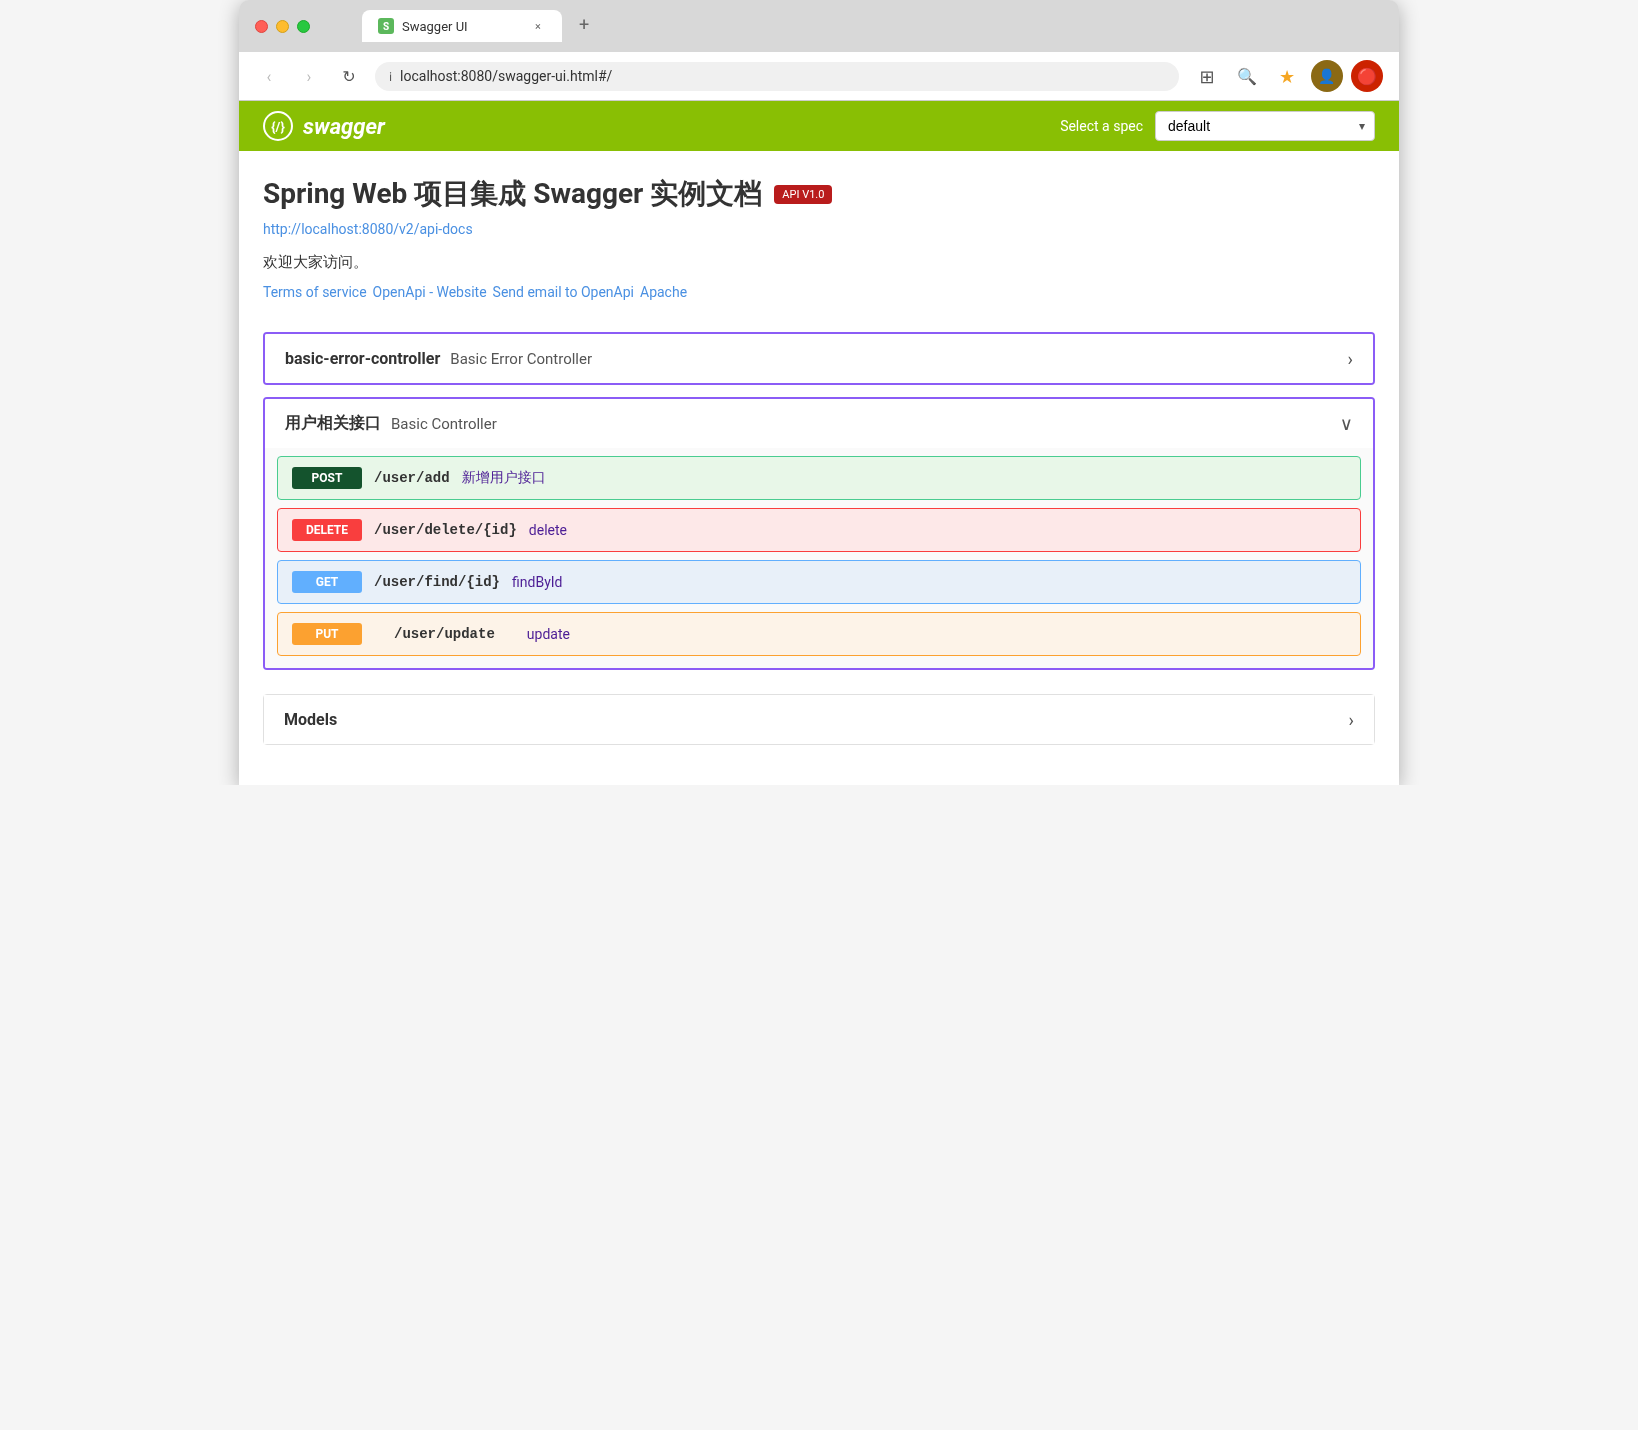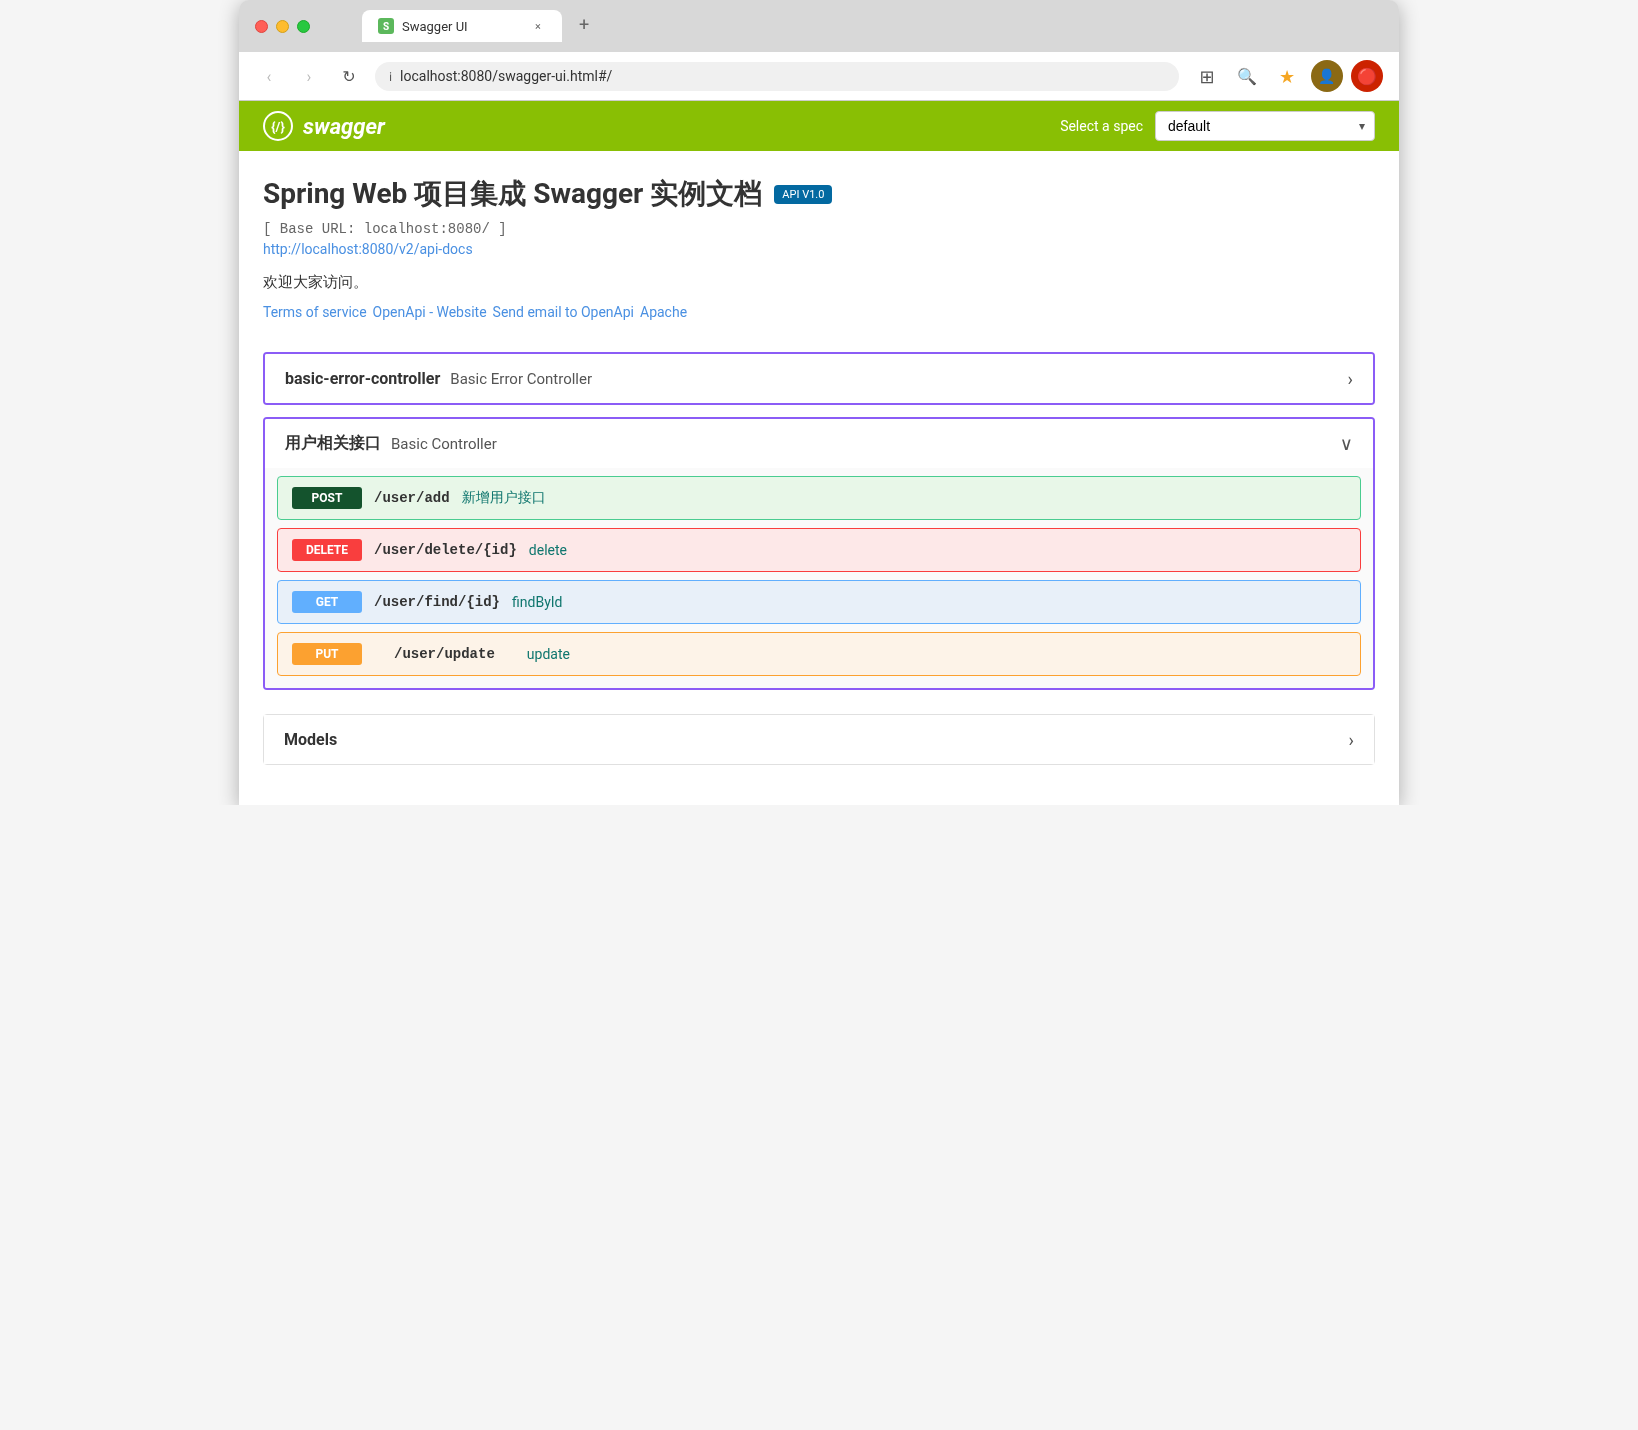--- a/index.html
+++ b/index.html
@@ -233,21 +233,21 @@
     .api-title {
       font-size: 28px;
       font-weight: bold;
       color: #333;
       display: flex;
       align-items: center;
       gap: 12px;
       margin-bottom: 8px;
     }
     .api-version-badge {
-      background: #0369a1;
+      background: #b91c1c;
       color: white;
       font-size: 11px;
       padding: 3px 8px;
       border-radius: 4px;
       font-weight: normal;
     }
     .base-url {
       font-family: 'Courier New', monospace;
       font-size: 14px;
       color: #666;
@@ -360,21 +360,21 @@
     .method-badge.put { background: #fca130; }
 
     .endpoint-path {
       font-family: 'Courier New', monospace;
       font-size: 14px;
       color: #333;
       font-weight: 600;
     }
     .endpoint-summary {
       font-size: 14px;
-      color: #0f766e;
+      color: #4c1d95;
     }
 
     
     .models-section {
       border: 1px solid #e0e0e0;
       border-radius: 4px;
       margin-top: 24px;
     }
     .models-header {
       padding: 14px 20px;
@@ -452,21 +452,20 @@
       </div>
     </div>
 
     <div class="main-content">
 
       <div>
         <div class="api-title">
           <span>Spring Web 项目集成 Swagger 实例文档</span>
           <span class="api-version-badge">API V1.0</span>
         </div>
-        <div class="base-url">[ Base URL: localhost:8080/ ]</div>
         <a class="api-docs-link" href="#">http://localhost:8080/v2/api-docs</a>
         <div class="api-description">欢迎大家访问。</div>
         <div class="info-links">
           <a class="info-link" href="#">Terms of service</a>
           <a class="info-link" href="#">OpenApi - Website</a>
           <a class="info-link" href="#">Send email to OpenApi</a>
           <a class="info-link" href="#">Apache</a>
         </div>
       </div>
 

